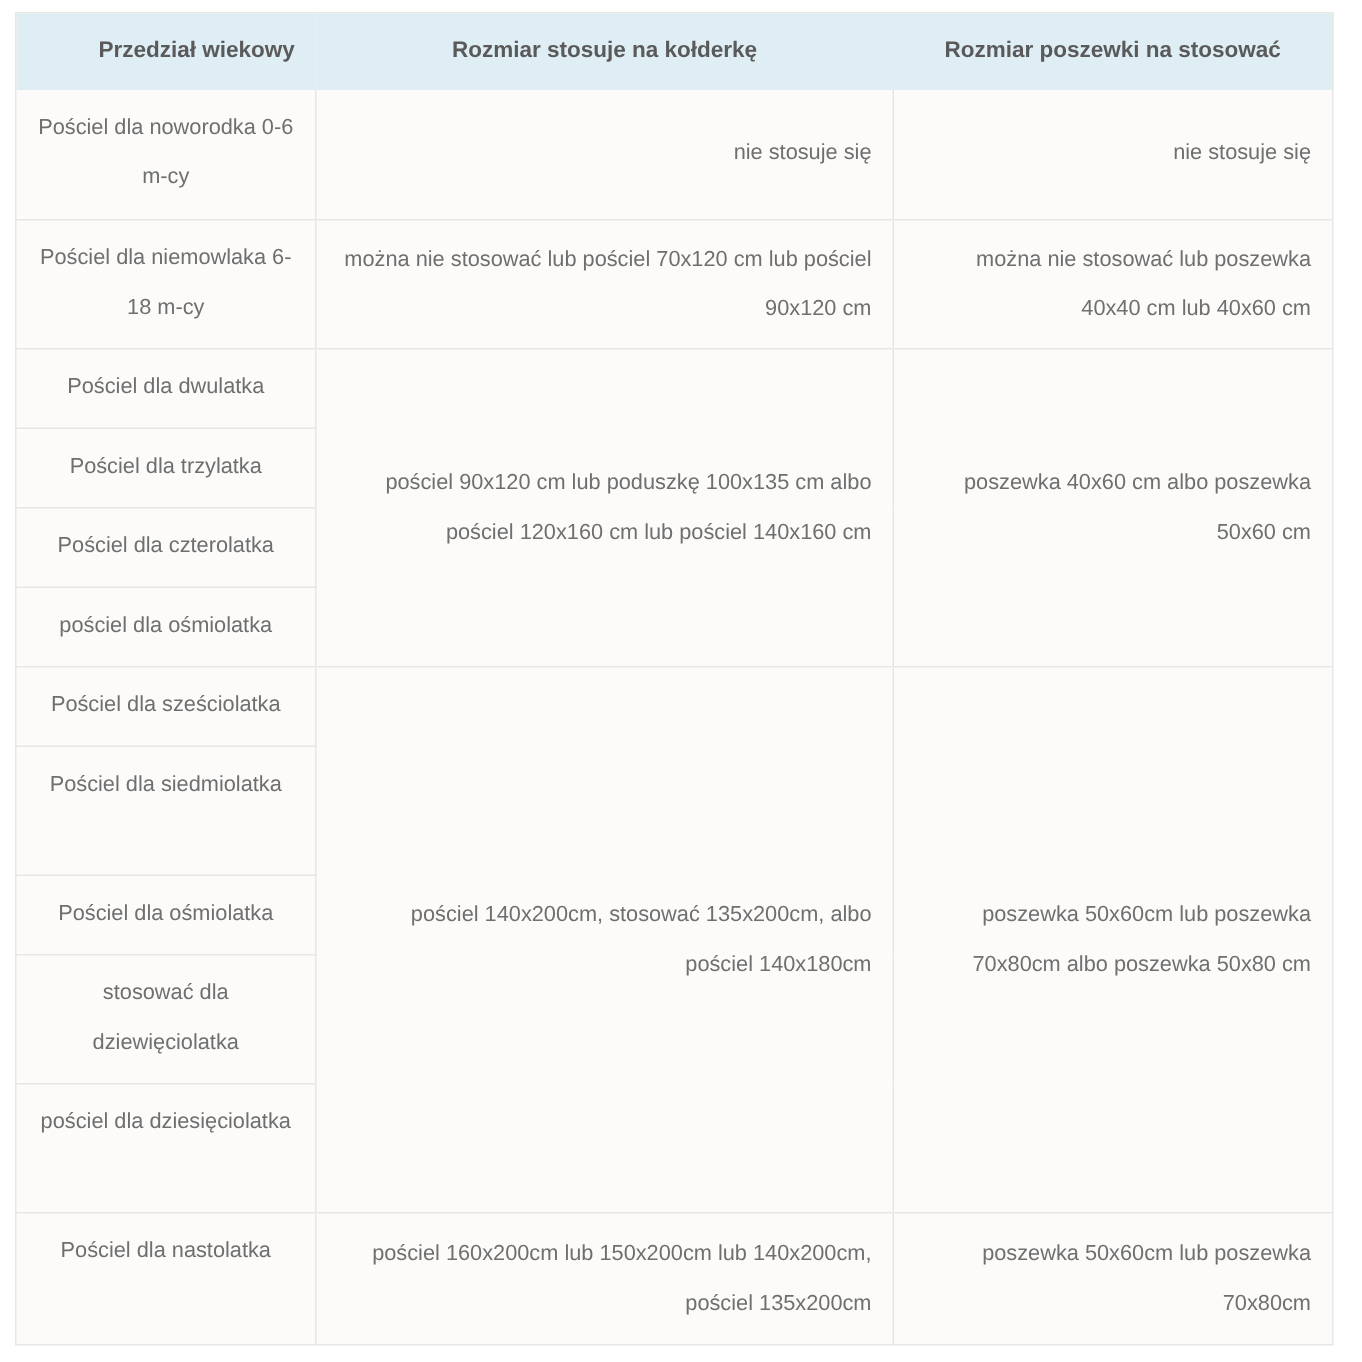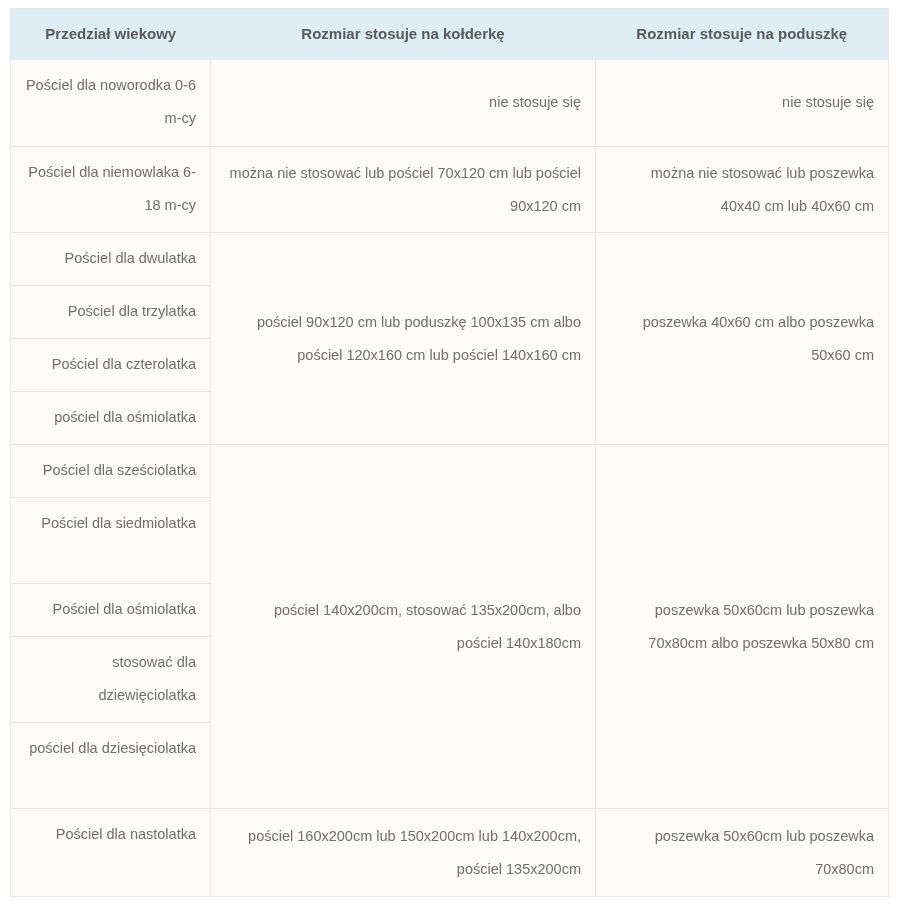--- a/index.html
+++ b/index.html
@@ -41,36 +41,36 @@
     color: #5a5a5a;
     font-weight: bold;
     font-size: 15px;
     line-height: 20px;
     height: 51px;
     padding: 0 14px;
     border: none;
     vertical-align: middle;
     box-sizing: border-box;
   }
-  thead th.h-left  { text-align: center; }
+  thead th.h-left  { text-align: right; }
   thead th.h-center { text-align: center; }
 
   tbody td {
     color: #6f6f6f;
     font-size: 14.5px;
     line-height: 33px;
     border-top: 1px solid #e7e7e7;
     border-left: 1px solid #e7e7e7;
     padding: 9px 14px;
     box-sizing: border-box;
     background: #fcfbfa;
   }
   tbody td.col-age {
     border-left: none;
-    text-align: right;
+    text-align: center;
     vertical-align: top;
   }
   tbody td.col-val {
     text-align: right;
     vertical-align: middle;
   }
   tbody tr:first-child td {
     border-top: none;
   }
 
@@ -88,21 +88,21 @@
     <colgroup>
       <col class="c1">
         <col class="c2">
         <col class="c3">
     </colgroup>
 
     <thead>
       <tr>
         <th class="h-left">Przedział wiekowy</th>
         <th class="h-center">Rozmiar stosuje na kołderkę</th>
-        <th class="h-center">Rozmiar stosuje na poduszkę</th>
+        <th class="h-center">Rozmiar poszewki na stosować</th>
       </tr>
     </thead>
 
     <tbody>
 
       <tr class="hfirst">
         <td class="col-age">Pościel dla noworodka 0-6 m-cy</td>
         <td class="col-val">nie stosuje się</td>
         <td class="col-val">nie stosuje się</td>
       </tr>

